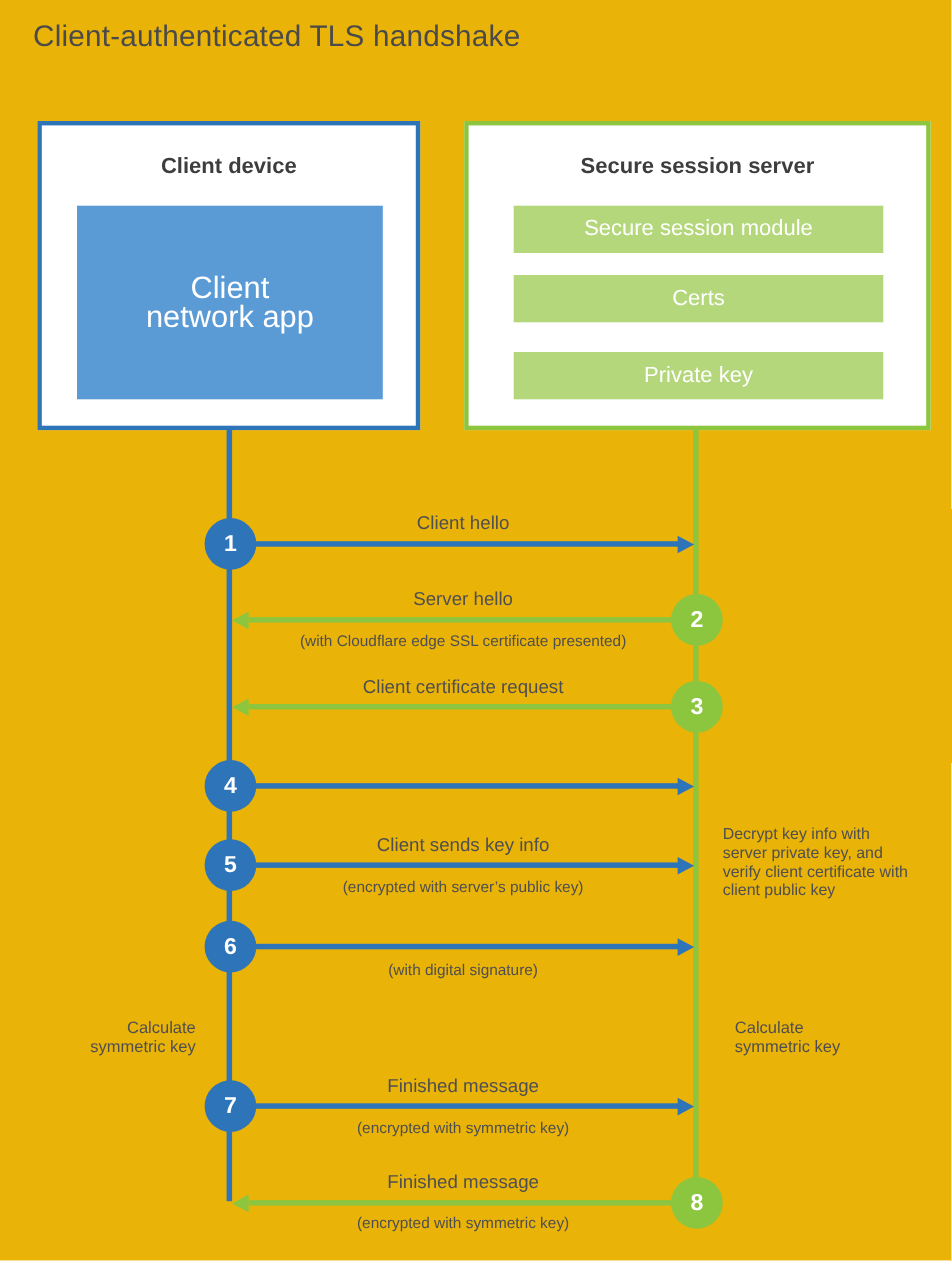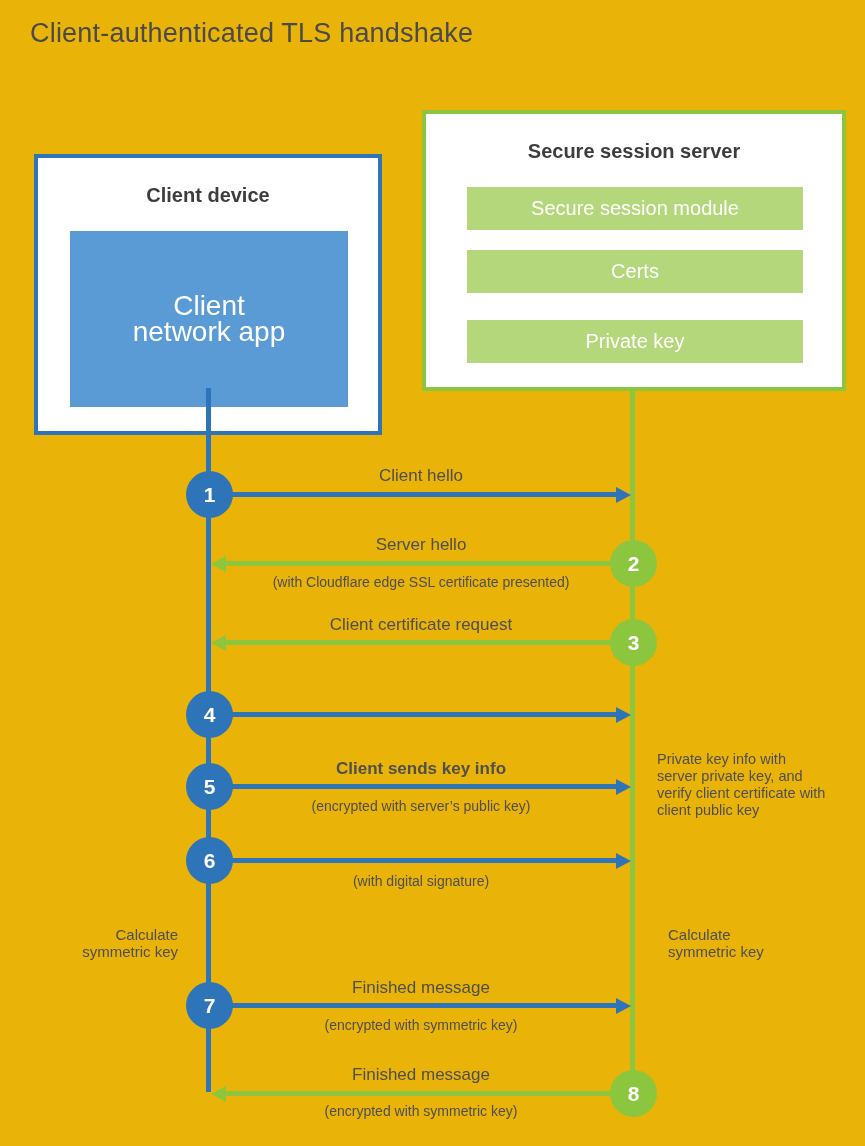--- a/index.html
+++ b/index.html
@@ -12,21 +12,21 @@
   }
   .page-title{
     position:absolute;left:30px;top:18px;
     font-size:27px;font-weight:300;color:#4a4a4a;letter-spacing:.2px;
   }
   
   .actor-box{
     position:absolute;top:110px;height:281px;
     box-sizing:border-box;background:#ffffff;
   }
-  .client-box{left:34px;width:348px;border:4px solid var(--blue,#2e74b8);margin-top:44px;}
+  .client-box{left:34px;width:348px;border:4px solid var(--blue,#2e74b8);}
   .server-box{left:422px;width:424px;border:4px solid var(--green,#8cc63f);}
   .actor-title{
     position:absolute;left:0;right:0;top:26px;
     text-align:center;font-size:20px;font-weight:700;color:#3d3d3d;
   }
   .app-rect{
     position:absolute;left:32px;top:73px;width:278px;height:176px;
     background:var(--blue-light,#5b9bd5);
     display:flex;align-items:center;justify-content:center;text-align:center;
   }
@@ -107,32 +107,32 @@
 
   <div class="msg-label" style="top:614px;">Client certificate request</div>
   <div class="arrow-shaft sh-green" style="top:640px;"></div>
   <div class="arrow-head hd-left" style="top:635px;"></div>
   <div class="step-circle c-green" style="top:619px;">3</div>
 
   <div class="arrow-shaft sh-blue" style="top:712px;"></div>
   <div class="arrow-head hd-right" style="top:707px;"></div>
   <div class="step-circle c-blue" style="top:691px;">4</div>
 
-  <div class="msg-label" style="top:758px;font-weight:bold;">Client sends key info</div>
+  <div class="msg-label" style="top:758px;">Client sends key info</div>
   <div class="arrow-shaft sh-blue" style="top:784px;"></div>
   <div class="arrow-head hd-right" style="top:779px;"></div>
   <div class="msg-sublabel" style="top:797px;">(encrypted with server’s public key)</div>
   <div class="step-circle c-blue" style="top:763px;">5</div>
 
   <div class="arrow-shaft sh-blue" style="top:858px;"></div>
   <div class="arrow-head hd-right" style="top:853px;"></div>
   <div class="msg-sublabel" style="top:872px;">(with digital signature)</div>
   <div class="step-circle c-blue" style="top:837px;">6</div>
 
-  <div class="side-note note-decrypt">Private key info with server private key, and verify client certificate with client public key</div>
+  <div class="side-note note-decrypt">Decrypt key info with server private key, and verify client certificate with client public key</div>
   <div class="side-note note-calc-left">Calculate symmetric key</div>
   <div class="side-note note-calc-right">Calculate symmetric key</div>
 
   <div class="msg-label" style="top:977px;">Finished message</div>
   <div class="arrow-shaft sh-blue" style="top:1003px;"></div>
   <div class="arrow-head hd-right" style="top:998px;"></div>
   <div class="msg-sublabel" style="top:1016px;">(encrypted with symmetric key)</div>
   <div class="step-circle c-blue" style="top:982px;">7</div>
 
   <div class="msg-label" style="top:1064px;">Finished message</div>

